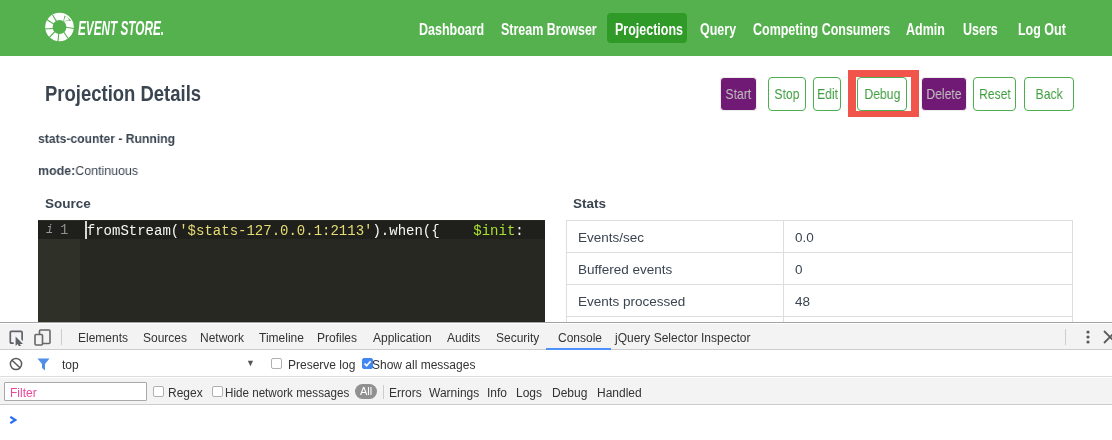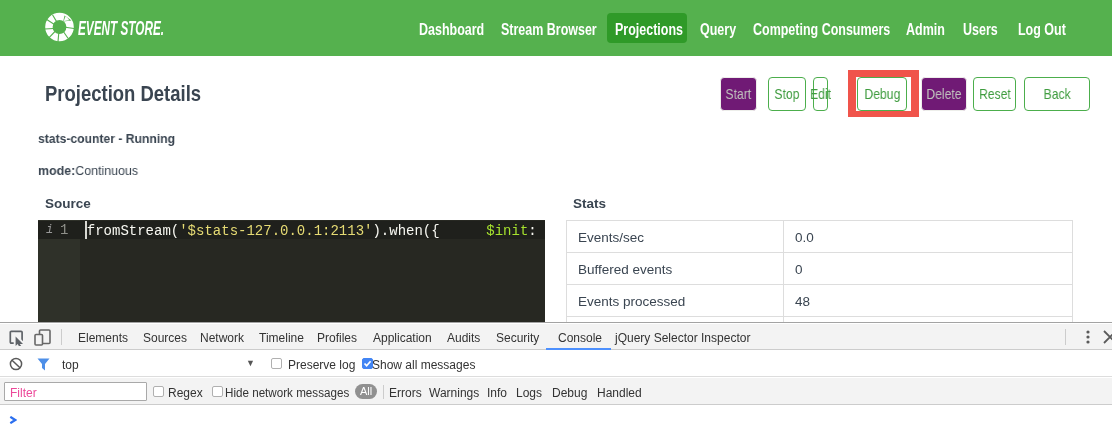--- a/index.html
+++ b/index.html
@@ -28,21 +28,21 @@
 
 
 #editor { position:absolute; left:38px; top:219.5px; width:507px; height:103px; background:#272822; overflow:hidden;
   font-family:"Liberation Mono",monospace; font-size:14px; }
 #gutter { position:absolute; left:0; top:0; width:42px; height:103px; background:#2f3129; }
 #activeline { position:absolute; left:0; top:1px; width:508px; height:18px; background:#1f201c; }
 #gut1 { position:absolute; left:0; top:2px; width:42px; height:16px; color:#8f908a; }
 #cursor { position:absolute; left:46.5px; top:1px; width:2px; height:18px; background:#d8d8d2; }
 #codeline { position:absolute; left:48.8px; top:3px; white-space:pre; color:#f8f8f2; }
 .tok-str { color:#e6db74; }
-.tok-var { color:#a6e22e;margin-left:13px; }
+.tok-var { color:#a6e22e; }
 .tok-kw  { color:#66d9ef; font-style:italic;margin-left:48px; }
 
 
 #stats-table { position:absolute; left:566px; top:220px; width:507px; height:102px; color:#3a4551; font-size:13.5px; }
 #stats-table .row { position:absolute; left:0; width:507px; height:32px; border-top:1px solid #dddddd; }
 #stats-table .lbl { position:absolute; left:12px; top:9px; }
 #stats-table .val { position:absolute; left:229px; top:9px; }
 #stats-table .vline-l { position:absolute; left:0; top:0; width:1px; height:102px; background:#dddddd; }
 #stats-table .vline-m { position:absolute; left:217px; top:0; width:1px; height:102px; background:#dddddd; }
 #stats-table .vline-r { position:absolute; left:506px; top:0; width:1px; height:102px; background:#dddddd; }
@@ -98,33 +98,33 @@
 </div>
 
 <div id="heading">Projection Details</div>
 
 <div class="btn dis" style="left:720px;width:37px">
     <span>Start</span>
   </div>
 <div class="btn" style="left:768px;width:38px">
     <span>Stop</span>
   </div>
-<div class="btn" style="left:813px;width:15px">
+<div class="btn" style="left:813px;width:28px">
     <span>Edit</span>
   </div>
 <div class="btn" style="left:857px;width:50px">
     <span>Debug</span>
   </div>
 <div class="btn dis" style="left:921px;width:46px">
     <span>Delete</span>
   </div>
 <div class="btn" style="left:973px;width:43px">
     <span>Reset</span>
   </div>
-<div class="btn" style="left:1024px;width:66px">
+<div class="btn" style="left:1024px;width:50px">
     <span>Back</span>
   </div>
 <div id="redbox"></div>
 
 <div id="line1">stats-counter - Running</div>
 <div id="line2"><b>mode:</b>Continuous</div>
 <div id="src-label">Source</div>
 <div id="stats-label">Stats</div>
 
 <div id="editor">

